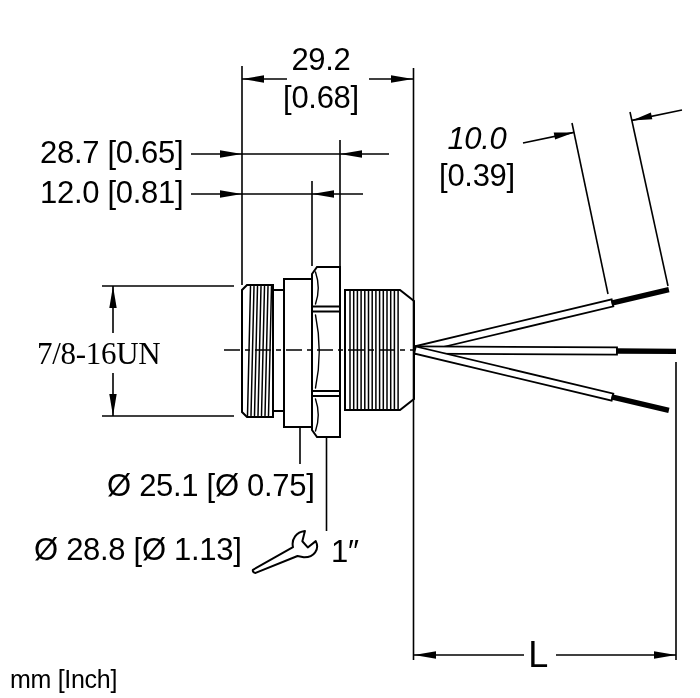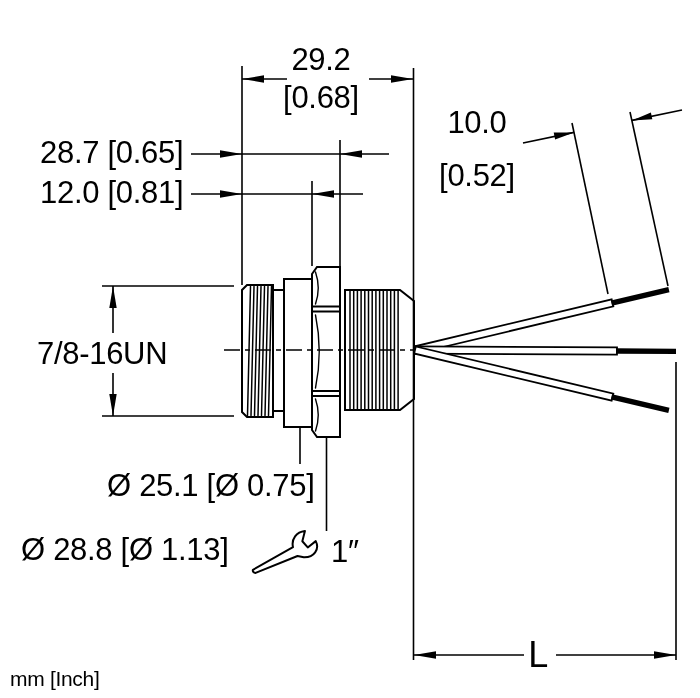--- a/index.html
+++ b/index.html
@@ -14,21 +14,21 @@
   svg.linework{position:absolute;left:0;top:0;}
   .lbl{
     position:absolute;
     color:#000;
     font-size:31px;
     line-height:36px;
     white-space:nowrap;
     letter-spacing:-0.3px;
   }
   .lbl.center{text-align:center;}
-  .lbl.small{font-size:21px;line-height:30px;}
+  .lbl.small{font-size:25px;line-height:30px;}
   .lbl.big{font-size:36px;line-height:36px;}
 </style>
 </head>
 <body>
 
 <div class="canvas">
 
   <svg class="linework" width="700" height="698" viewBox="0 0 700 698">
 
     <g stroke="#000" stroke-width="2" fill="none" stroke-linecap="round">
@@ -168,28 +168,28 @@
   </svg>
 
   <div class="lbl center" style="left:261px;top:42px;width:120px;">29.2</div>
 
   <div class="lbl center" style="left:261px;top:80px;width:120px;">[0.68]</div>
 
   <div class="lbl" style="left:40px;top:135px;">28.7 [0.65]</div>
 
   <div class="lbl" style="left:40px;top:175px;">12.0 [0.81]</div>
 
-  <div class="lbl center" style="left:427px;top:105px;width:100px;">10.0</div>
+  <div class="lbl center" style="left:427px;top:121px;width:100px;font-style:italic;">10.0</div>
 
-  <div class="lbl center" style="left:427px;top:158px;width:100px;">[0.52]</div>
+  <div class="lbl center" style="left:427px;top:158px;width:100px;">[0.39]</div>
 
-  <div class="lbl" style="left:37px;top:337px;line-height:33px;">7/8-16UN</div>
+  <div class="lbl" style="left:37px;top:337px;line-height:33px;font-family:Liberation Serif, serif;">7/8-16UN</div>
 
   <div class="lbl" style="left:107px;top:468px;">Ø 25.1 [Ø 0.75]</div>
 
-  <div class="lbl" style="left:21px;top:532px;">Ø 28.8 [Ø 1.13]</div>
+  <div class="lbl" style="left:34px;top:532px;">Ø 28.8 [Ø 1.13]</div>
 
   <div class="lbl" style="left:331px;top:534px;">1″</div>
 
   <div class="lbl big center" style="left:514px;top:637px;width:48px;">L</div>
 
   <div class="lbl small" style="left:10px;top:664px;">mm [Inch]</div>
 </div>
 
 </body></html>

